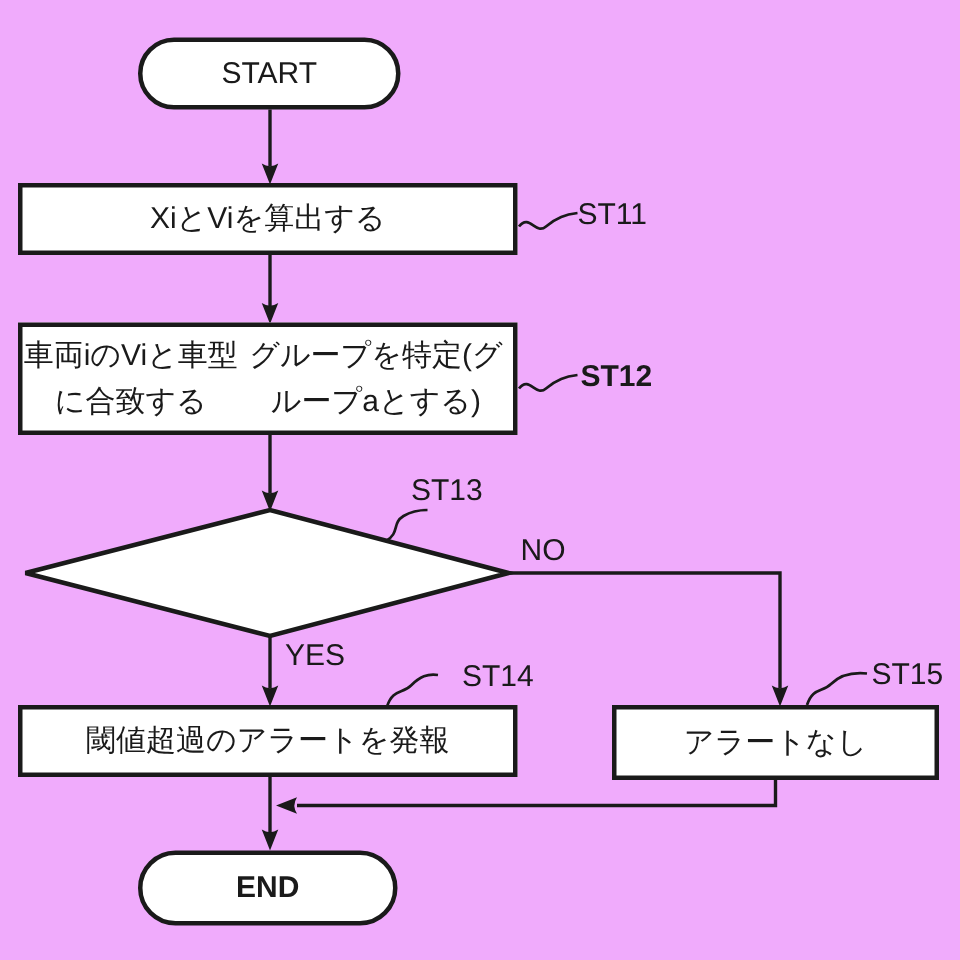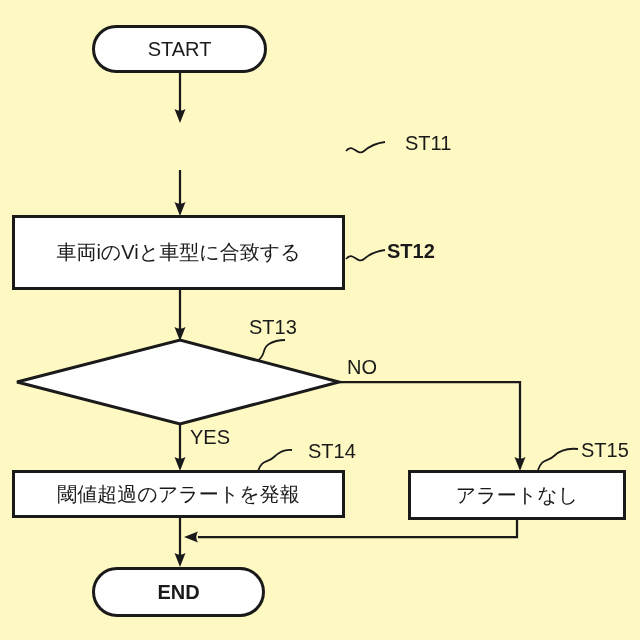--- a/index.html
+++ b/index.html
@@ -4,21 +4,21 @@
 <style>
   html, body {
     margin: 0;
     padding: 0;
     background: #ffffff;
   }
   #stage {
     position: relative;
     width: 640px;
     height: 640px;
-    background: #fef9c3;
+    background: #f0abfc;
     font-family: "Liberation Sans", "DejaVu Sans", sans-serif;
     color: #1a1a1a;
     overflow: hidden;
   }
   #wires {
     position: absolute;
     left: 0;
     top: 0;
   }
   .node {
@@ -85,40 +85,44 @@
       <path d="M257,361 C267,355 261,349 269,344 C274,341 279,340 285,340"></path>
       <path d="M258,471 C262,459 268,463 274,457 C280,451 285,449 292,450"></path>
       <path d="M538,470 C542,458 548,462 554,456 C560,450 568,448 578,449"></path>
     </g>
   </svg>
 
   <div class="node terminal" style="left:92px; top:25px; width:175px; height:48px;">
     <span>START</span>
   </div>
 
+  <div class="node" style="left:12px; top:122px; width:333px; height:48px;">
+    <span>XiとViを算出する</span>
+  </div>
 
   <div class="node two-line" style="left:12px; top:215px; width:333px; height:75px;">
     <span>車両iのViと車型に合致する</span>
+    <span>グループを特定(グループaとする)</span>
   </div>
 
 
   <div class="node" style="left:408px; top:470px; width:218px; height:50px;">
     <span>アラートなし</span>
   </div>
 
   <div class="node" style="left:12px; top:470px; width:333px; height:48px;">
     <span>閾値超過のアラートを発報</span>
   </div>
 
   <div class="node terminal" style="left:92px; top:567px; width:173px; height:50px;font-weight:bold;">
     <span>END</span>
   </div>
 
-  <div class="step-label" style="left:405px; top:132px;">ST11</div>
+  <div class="step-label" style="left:385px; top:132px;">ST11</div>
   <div class="step-label" style="left:387px; top:240px;font-weight:bold;">ST12</div>
-  <div class="step-label" style="left:249px; top:316px;">ST13</div>
+  <div class="step-label" style="left:274px; top:316px;">ST13</div>
   <div class="step-label" style="left:308px; top:440px;">ST14</div>
   <div class="step-label" style="left:581px; top:439px;">ST15</div>
 
   <div class="branch-label" style="left:190px; top:426px;">YES</div>
   <div class="branch-label" style="left:347px; top:356px;">NO</div>
 
 </div>
 
 </body></html>

